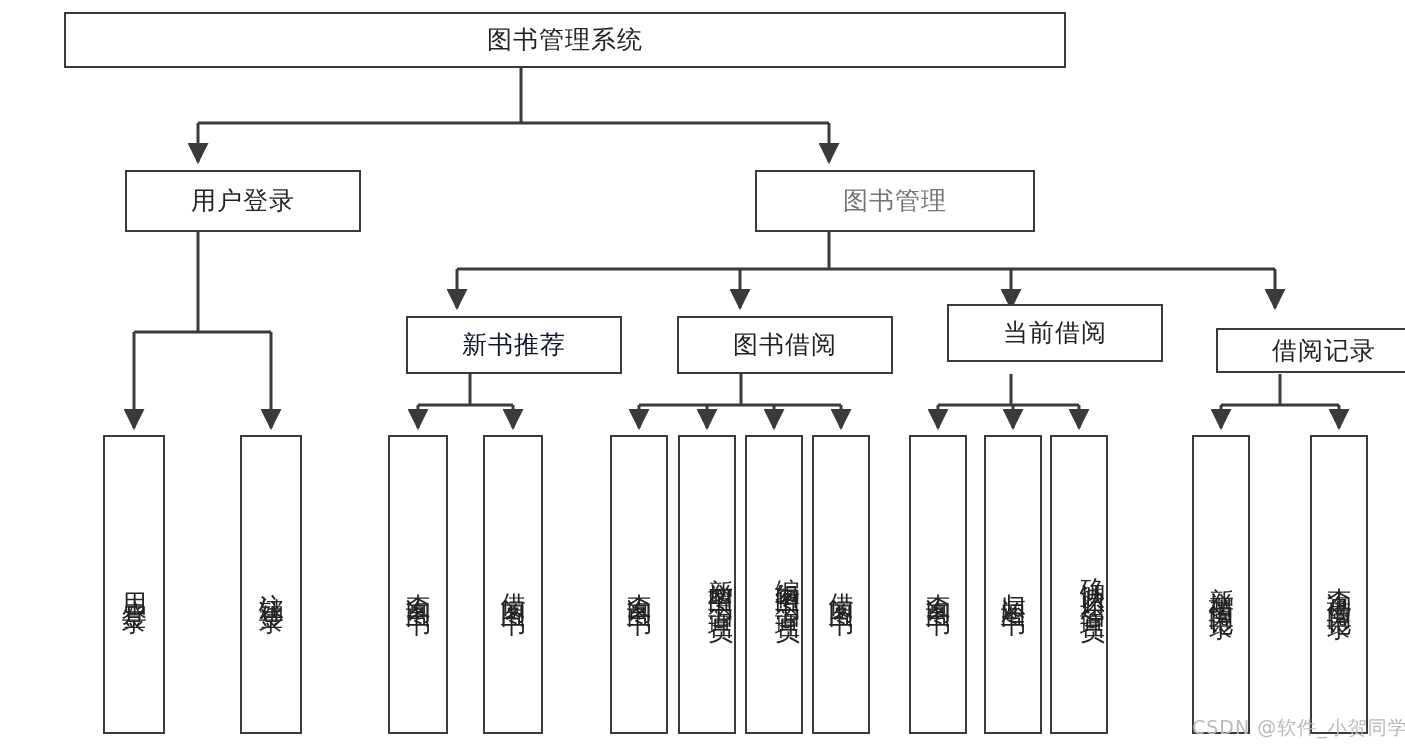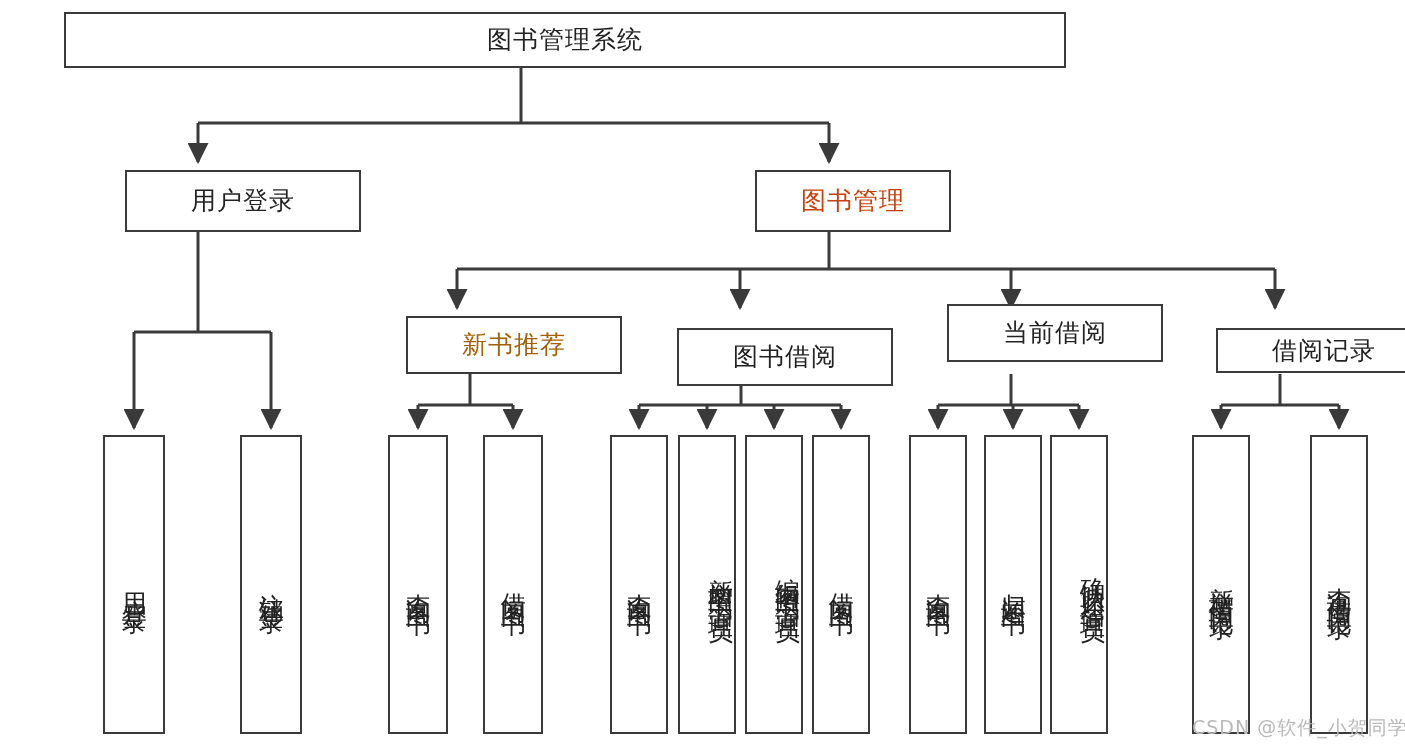--- a/index.html
+++ b/index.html
@@ -121,28 +121,28 @@
     </g>
   </svg>
 
   <div class="node horizontal" id="node-root" style="left: 20px; top: 12px; width: 1002px; height: 56px; border-color: rgb(58, 58, 58); color: rgb(34, 34, 34);">
     <span class="node-label">图书管理系统</span>
   </div>
 
   <div class="node horizontal" id="node-l2-0" style="left: 81px; top: 170px; width: 236px; height: 62px; border-color: rgb(58, 58, 58); color: rgb(34, 34, 34);">
     <span class="node-label">用户登录</span>
   </div>
-  <div class="node horizontal" id="node-l2-1" style="left: 711px; top: 170px; width: 196px; height: 62px; border-color: rgb(58, 58, 58); color: #c2410c;">
+  <div class="node horizontal" id="node-l2-1" style="left: 711px; top: 170px; width: 280px; height: 62px; border-color: rgb(58, 58, 58); color: #737373;">
     <span class="node-label">图书管理</span>
   </div>
 
-  <div class="node horizontal" id="node-l3-0" style="left: 362px; top: 316px; width: 216px; height: 58px; border-color: rgb(58, 58, 58); color: #a16207;">
+  <div class="node horizontal" id="node-l3-0" style="left: 362px; top: 316px; width: 216px; height: 58px; border-color: rgb(58, 58, 58); color: #0f172a;">
     <span class="node-label">新书推荐</span>
   </div>
-  <div class="node horizontal" id="node-l3-1" style="left: 633px; top: 328px; width: 216px; height: 58px; border-color: rgb(58, 58, 58); color: rgb(34, 34, 34);">
+  <div class="node horizontal" id="node-l3-1" style="left: 633px; top: 316px; width: 216px; height: 58px; border-color: rgb(58, 58, 58); color: rgb(34, 34, 34);">
     <span class="node-label">图书借阅</span>
   </div>
   <div class="node horizontal" id="node-l3-2" style="left: 903px; top: 304px; width: 216px; height: 58px; border-color: rgb(58, 58, 58); color: rgb(34, 34, 34);">
     <span class="node-label">当前借阅</span>
   </div>
   <div class="node horizontal" id="node-l3-3" style="left: 1172px; top: 328px; width: 216px; height: 45px; border-color: rgb(58, 58, 58); color: rgb(34, 34, 34);">
     <span class="node-label">借阅记录</span>
   </div>
 
   <div class="node leaf" id="node-leaf-0" style="left: 103px; top: 435px; width: 62px; height: 299px; border-color: rgb(58, 58, 58); color: rgb(34, 34, 34);">

